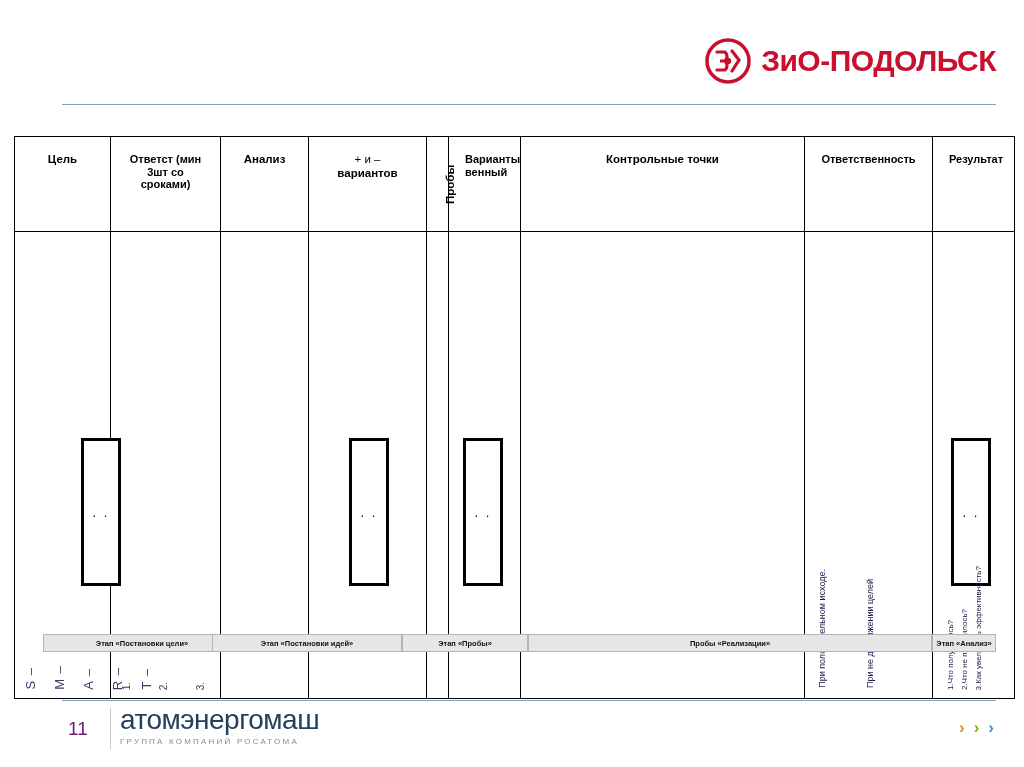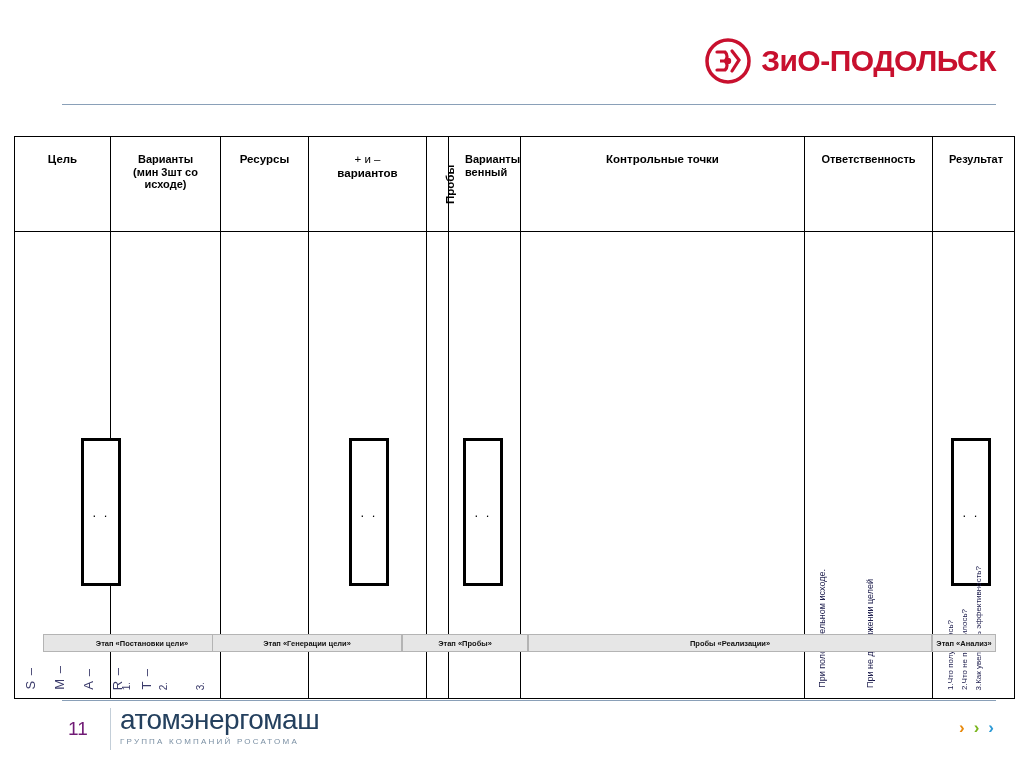--- a/index.html
+++ b/index.html
@@ -291,22 +291,22 @@
       <col style="width:118px">
       <col style="width:22px">
       <col style="width:72px">
       <col style="width:284px">
       <col style="width:128px">
       <col style="width:82px">
     </colgroup>
     <thead>
       <tr>
         <th>Цель</th>
-        <th class="small-head">Варианты (мин 3шт со исходе)</th>
-        <th>Ресурсы</th>
+        <th class="small-head">Ответст (мин 3шт со сроками)</th>
+        <th>Анализ</th>
         <th>
           <span class="plus-minus">+ и –</span>
           <span>вариантов</span>
         </th>
         <th class="vertical-head">Пробы</th>
         <th class="small-head">Варианты венный</th>
         <th>Контрольные точки</th>
         <th class="small-head">Ответственность</th>
         <th class="small-head">Результат</th>
       </tr>
@@ -367,21 +367,21 @@
           <div class="vnote-small" style="left:40px; bottom:8px;">3.Как увеличить эффективность?</div>
         </td>
 
       </tr>
     </tbody>
   </table>
 </div>
 
 <div class="phases">
   <div class="phase" style="left:0px; width:198px;margin-left:29px;">Этап «Постановки цели»</div>
-  <div class="phase" style="left:198px; width:190px;">Этап «Генерации цели»</div>
+  <div class="phase" style="left:198px; width:190px;">Этап «Постановки идей»</div>
   <div class="phase" style="left:388px; width:126px;">Этап «Пробы»</div>
   <div class="phase" style="left:514px; width:404px;">Пробы «Реализации»</div>
   <div class="phase" style="left:918px; width:64px;">Этап «Анализ»</div>
 </div>
 
 <div class="footer-rule"></div>
 <div class="page-number">11</div>
 <div class="brand-divider"></div>
 <div class="brand">
   <div class="brand-name">атомэнергомаш</div>

